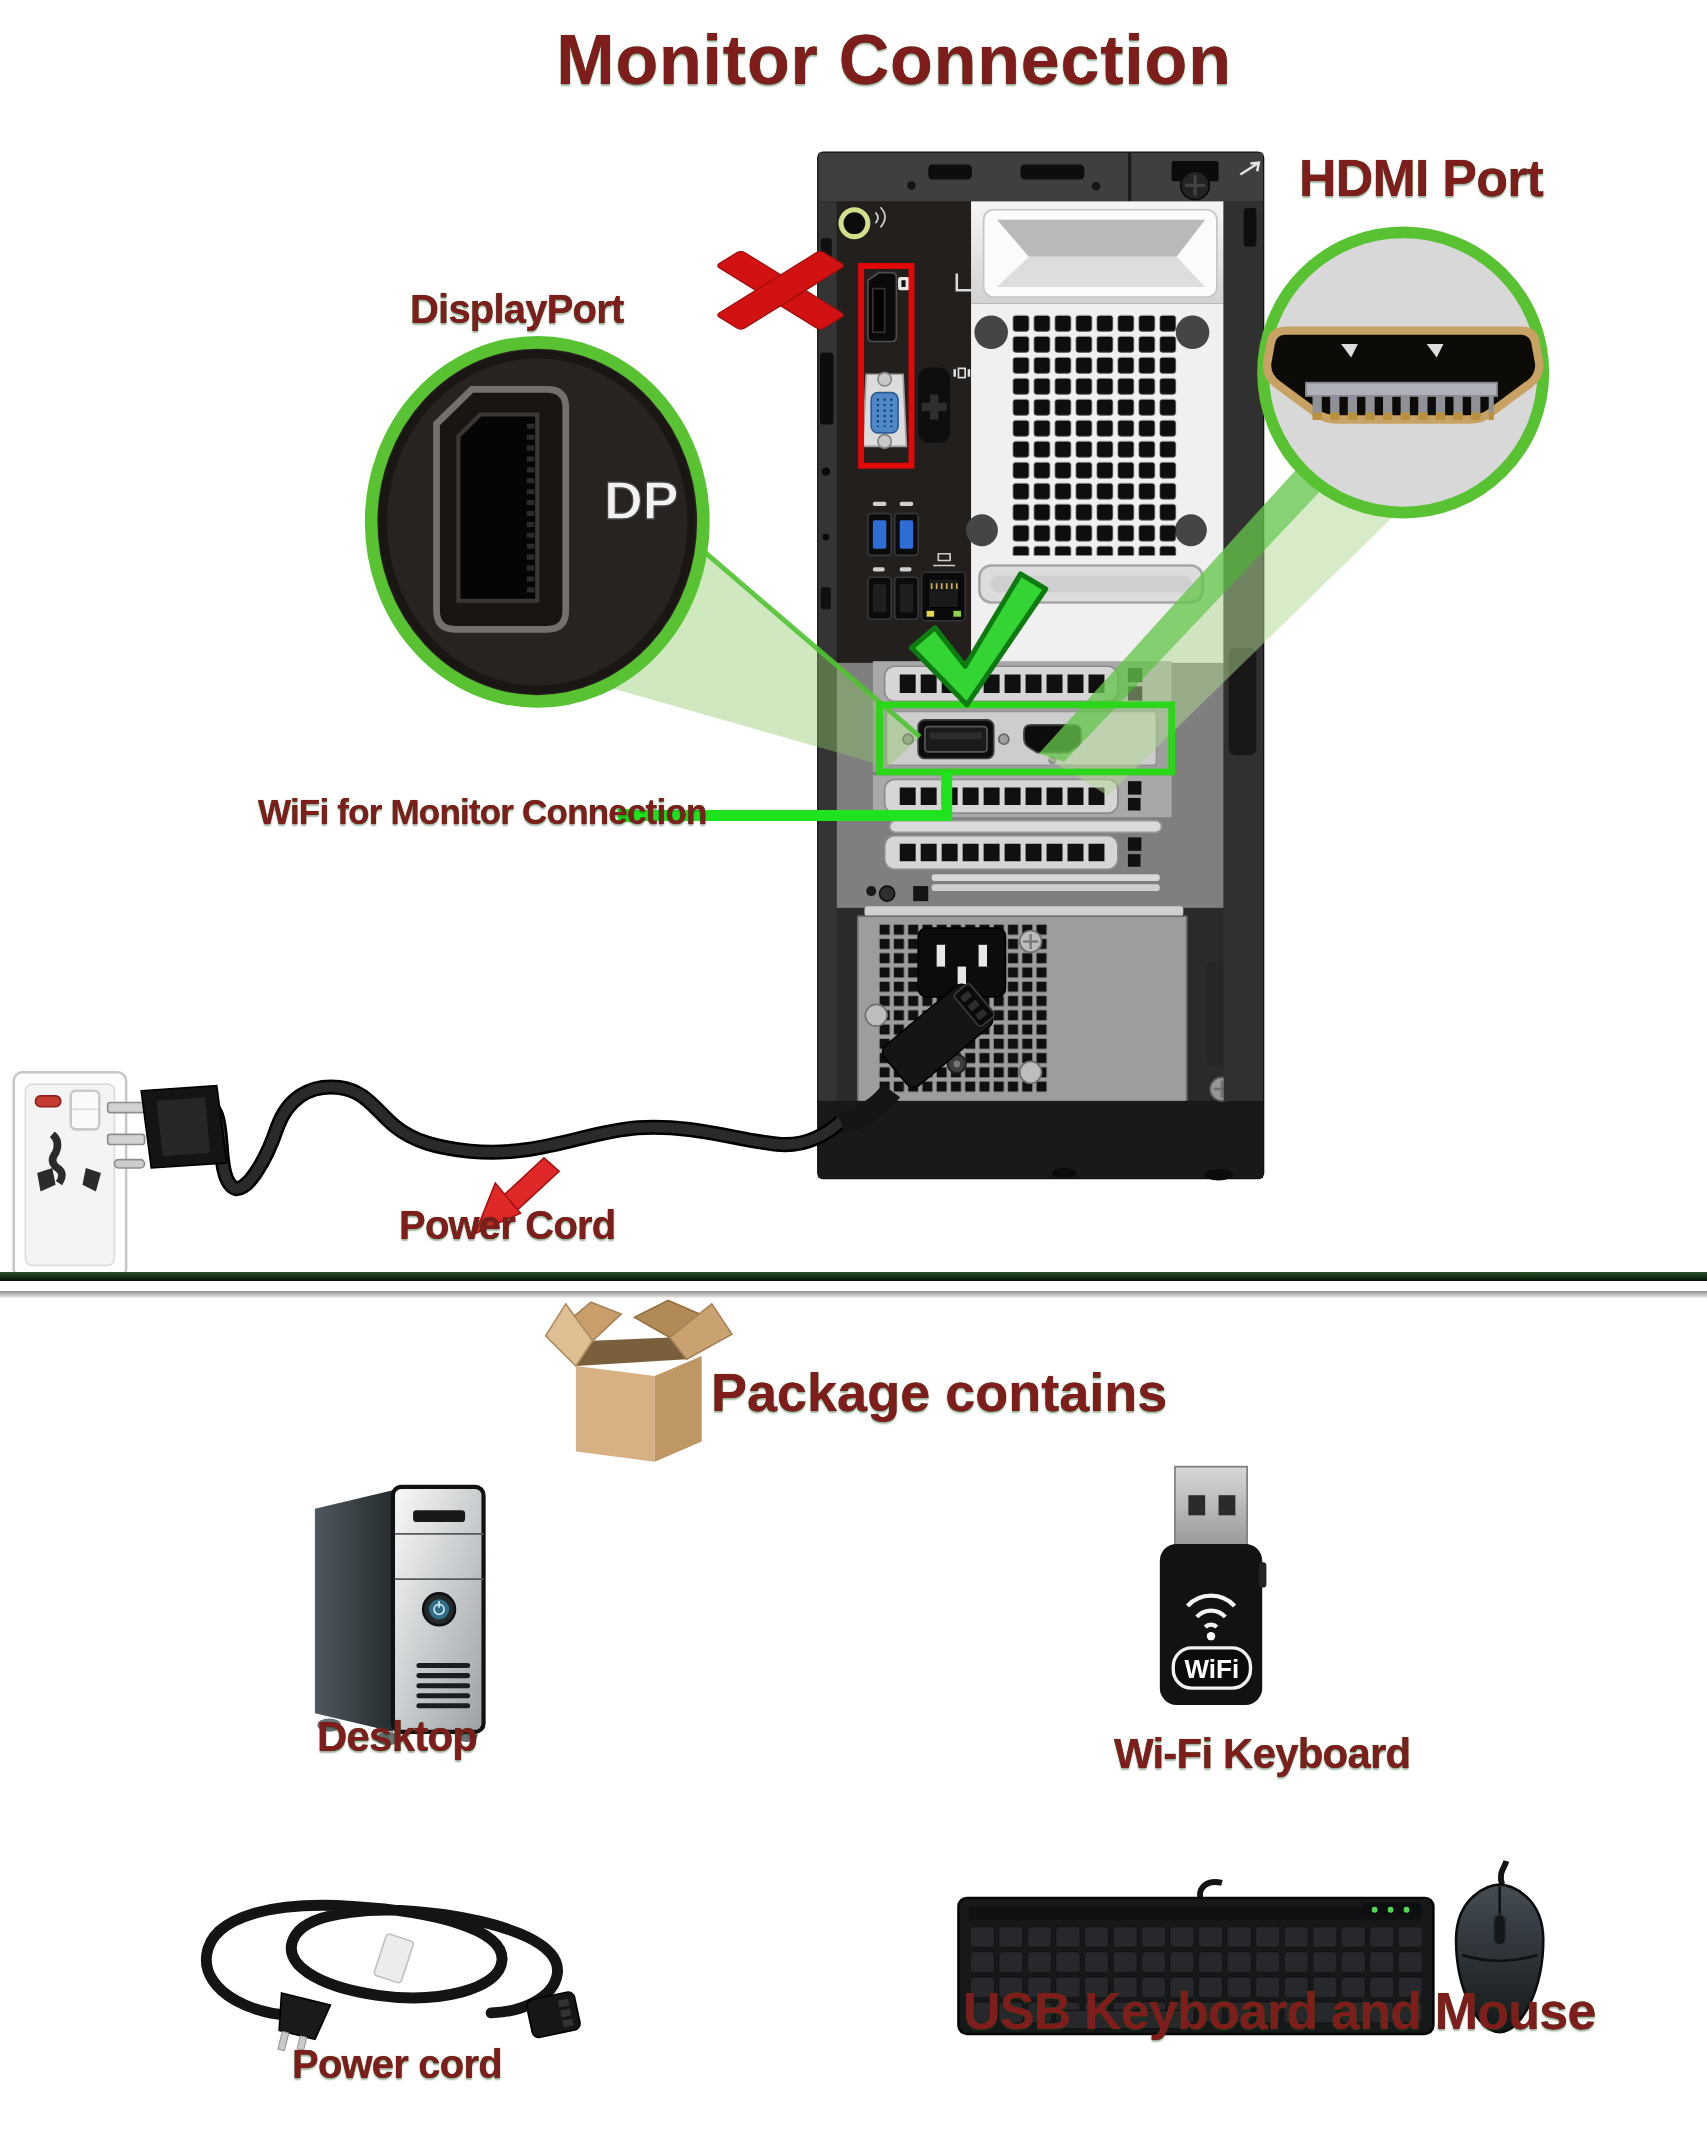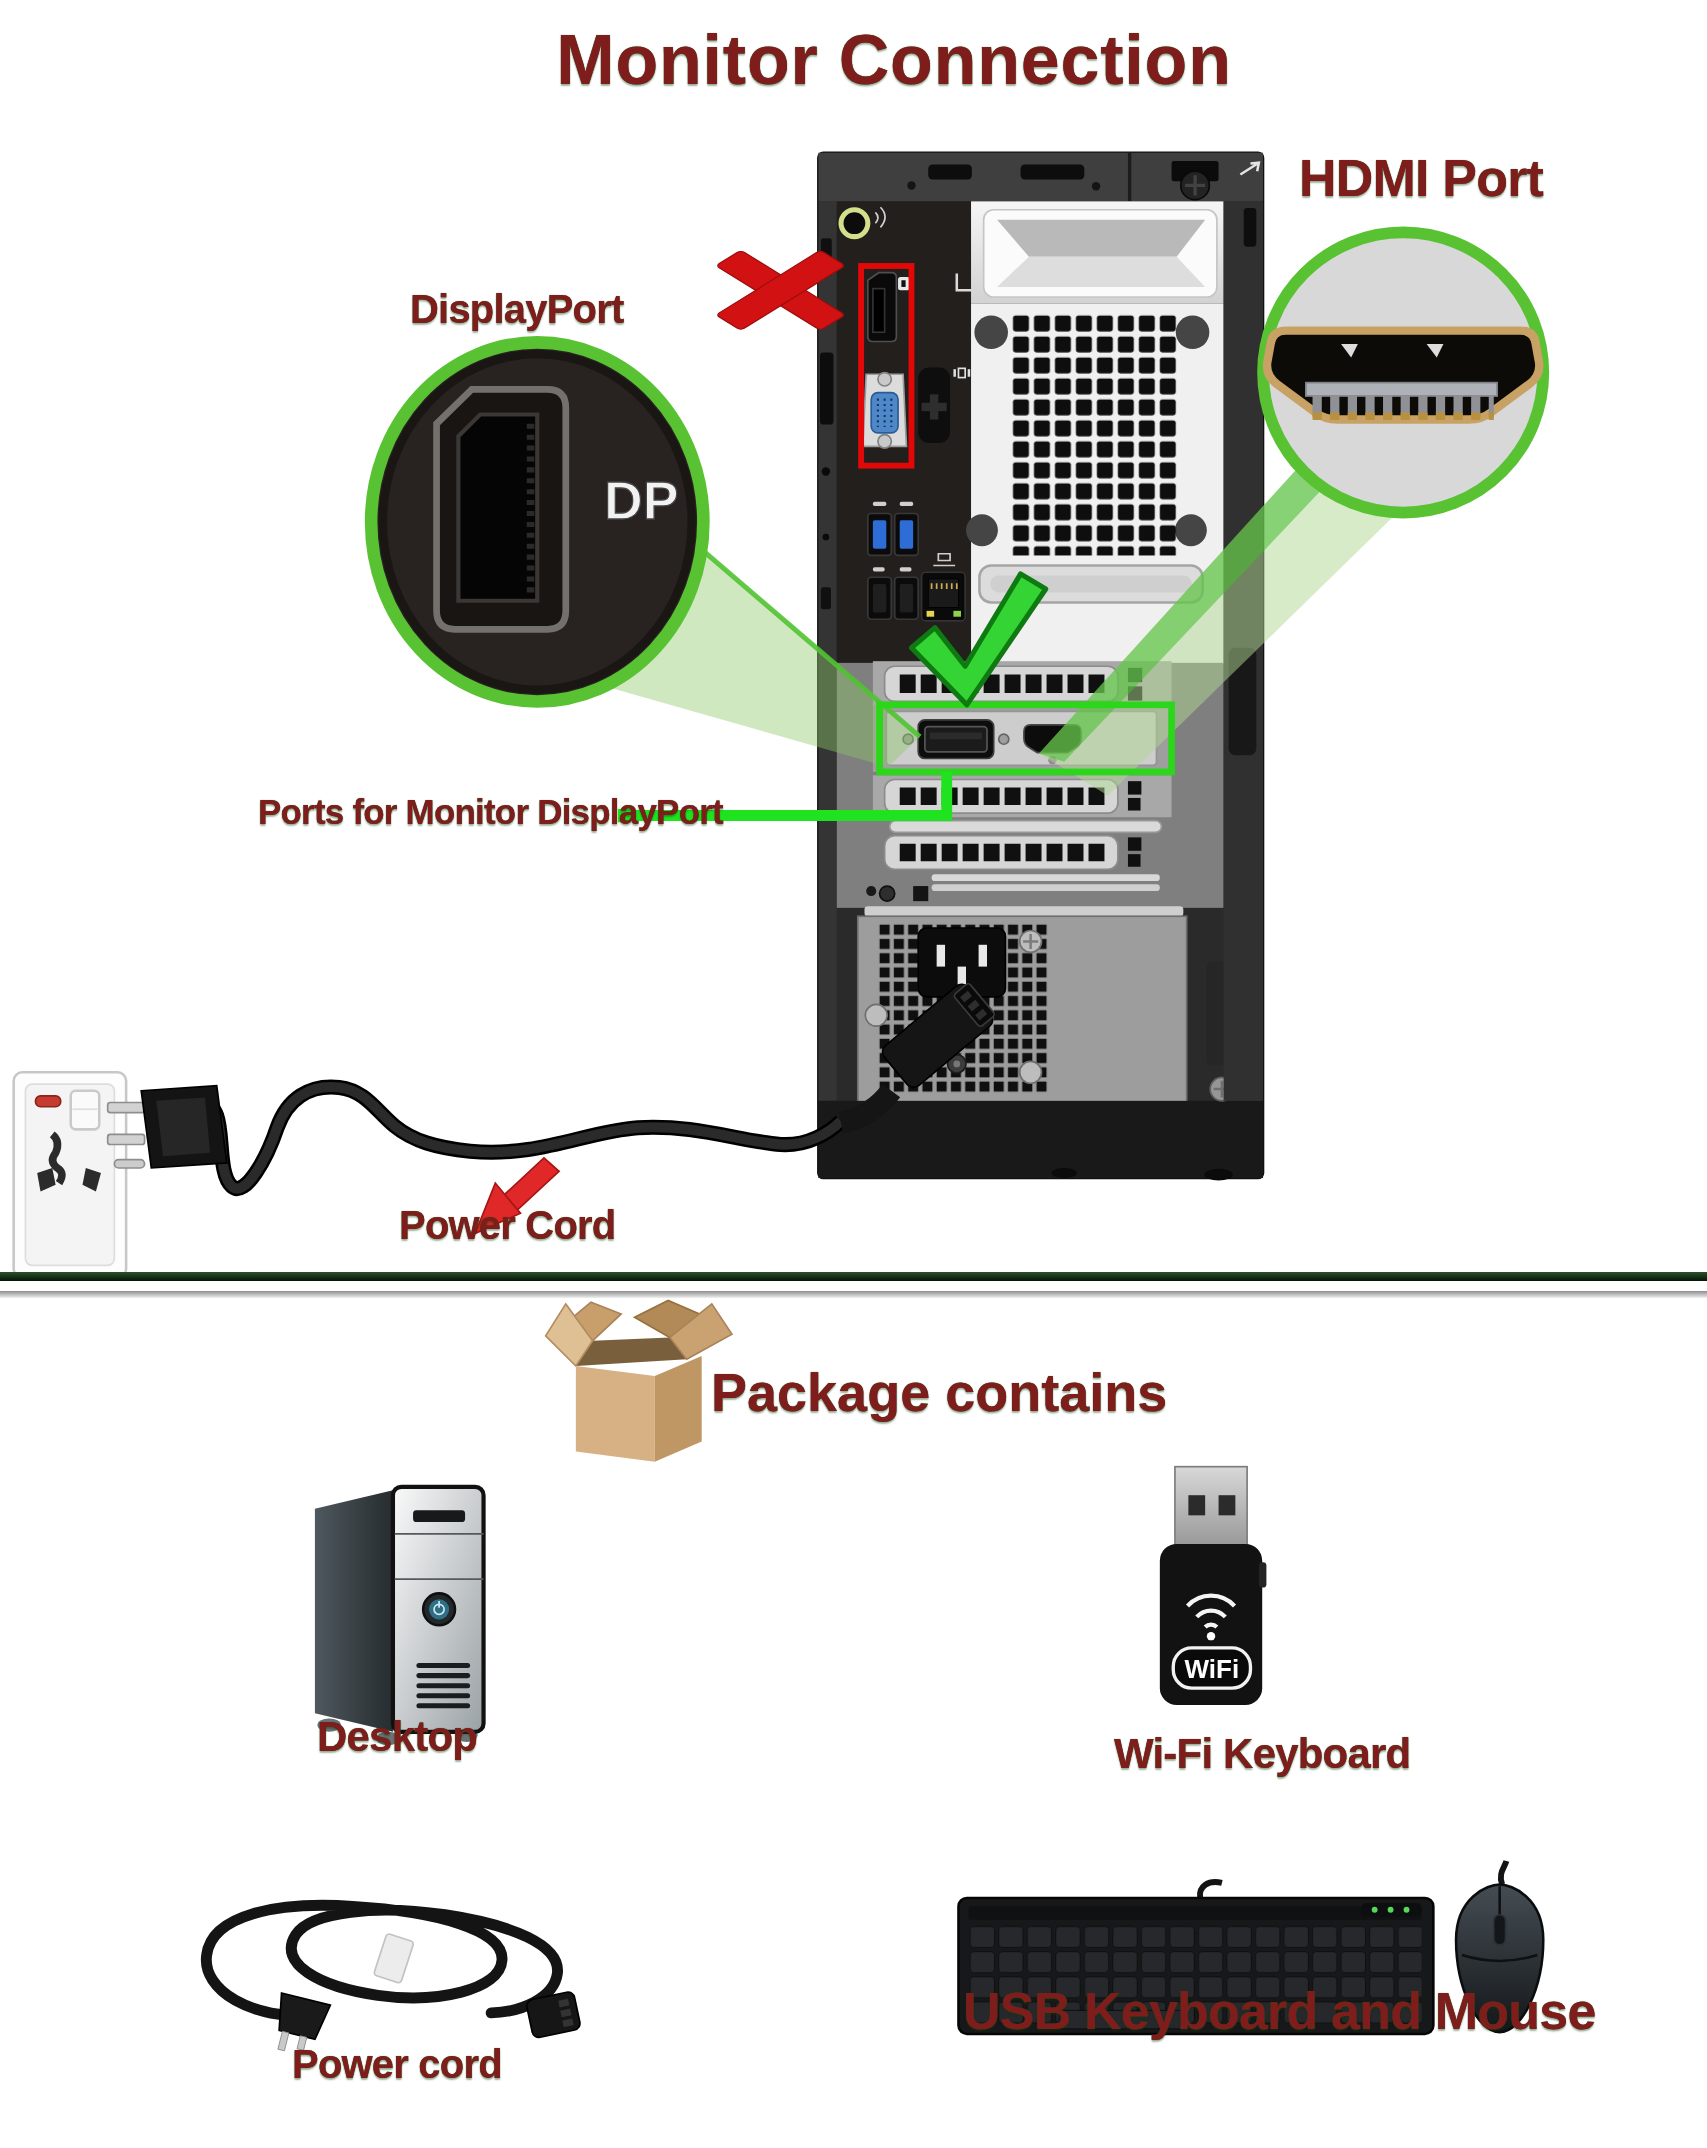--- a/index.html
+++ b/index.html
@@ -385,21 +385,21 @@
              C1839,2368 1814,2422 1787,2422 C1760,2422 1735,2368 1735,2312 Z" fill="url(#gradMouse)" stroke="#0a0c0d" stroke-width="3"></path>
     <line x1="1787" y1="2248" x2="1787" y2="2318" stroke="#0e1012" stroke-width="3"></line>
     <path d="M1742,2330 Q1787,2344 1832,2330" stroke="#0e1012" stroke-width="3" fill="none"></path>
     <rect x="1780" y="2282" width="14" height="36" rx="7" fill="#14171a" stroke="#2c3236" stroke-width="2"></rect>
   </g>
 </svg>
 
 <div class="glabel t-title">Monitor Connection</div>
 <div class="glabel t-hdmi">HDMI Port</div>
 <div class="glabel t-dp">DisplayPort</div>
-<div class="glabel t-ports">Ports for Monitor DisplayPort</div>
+<div class="glabel t-ports">WiFi for Monitor Connection</div>
 <div class="glabel t-pcord">Power Cord</div>
 
 <div class="divider1"></div>
 <div class="divider2"></div>
 
 <div class="glabel t-heading">Package contains</div>
 <div class="glabel t-item t-desktop">Desktop</div>
 <div class="glabel t-item t-wifi">Wi-Fi Keyboard</div>
 <div class="glabel t-item t-pcord2">Power cord</div>
 <div class="glabel t-item t-kbm">USB Keyboard and Mouse</div>

